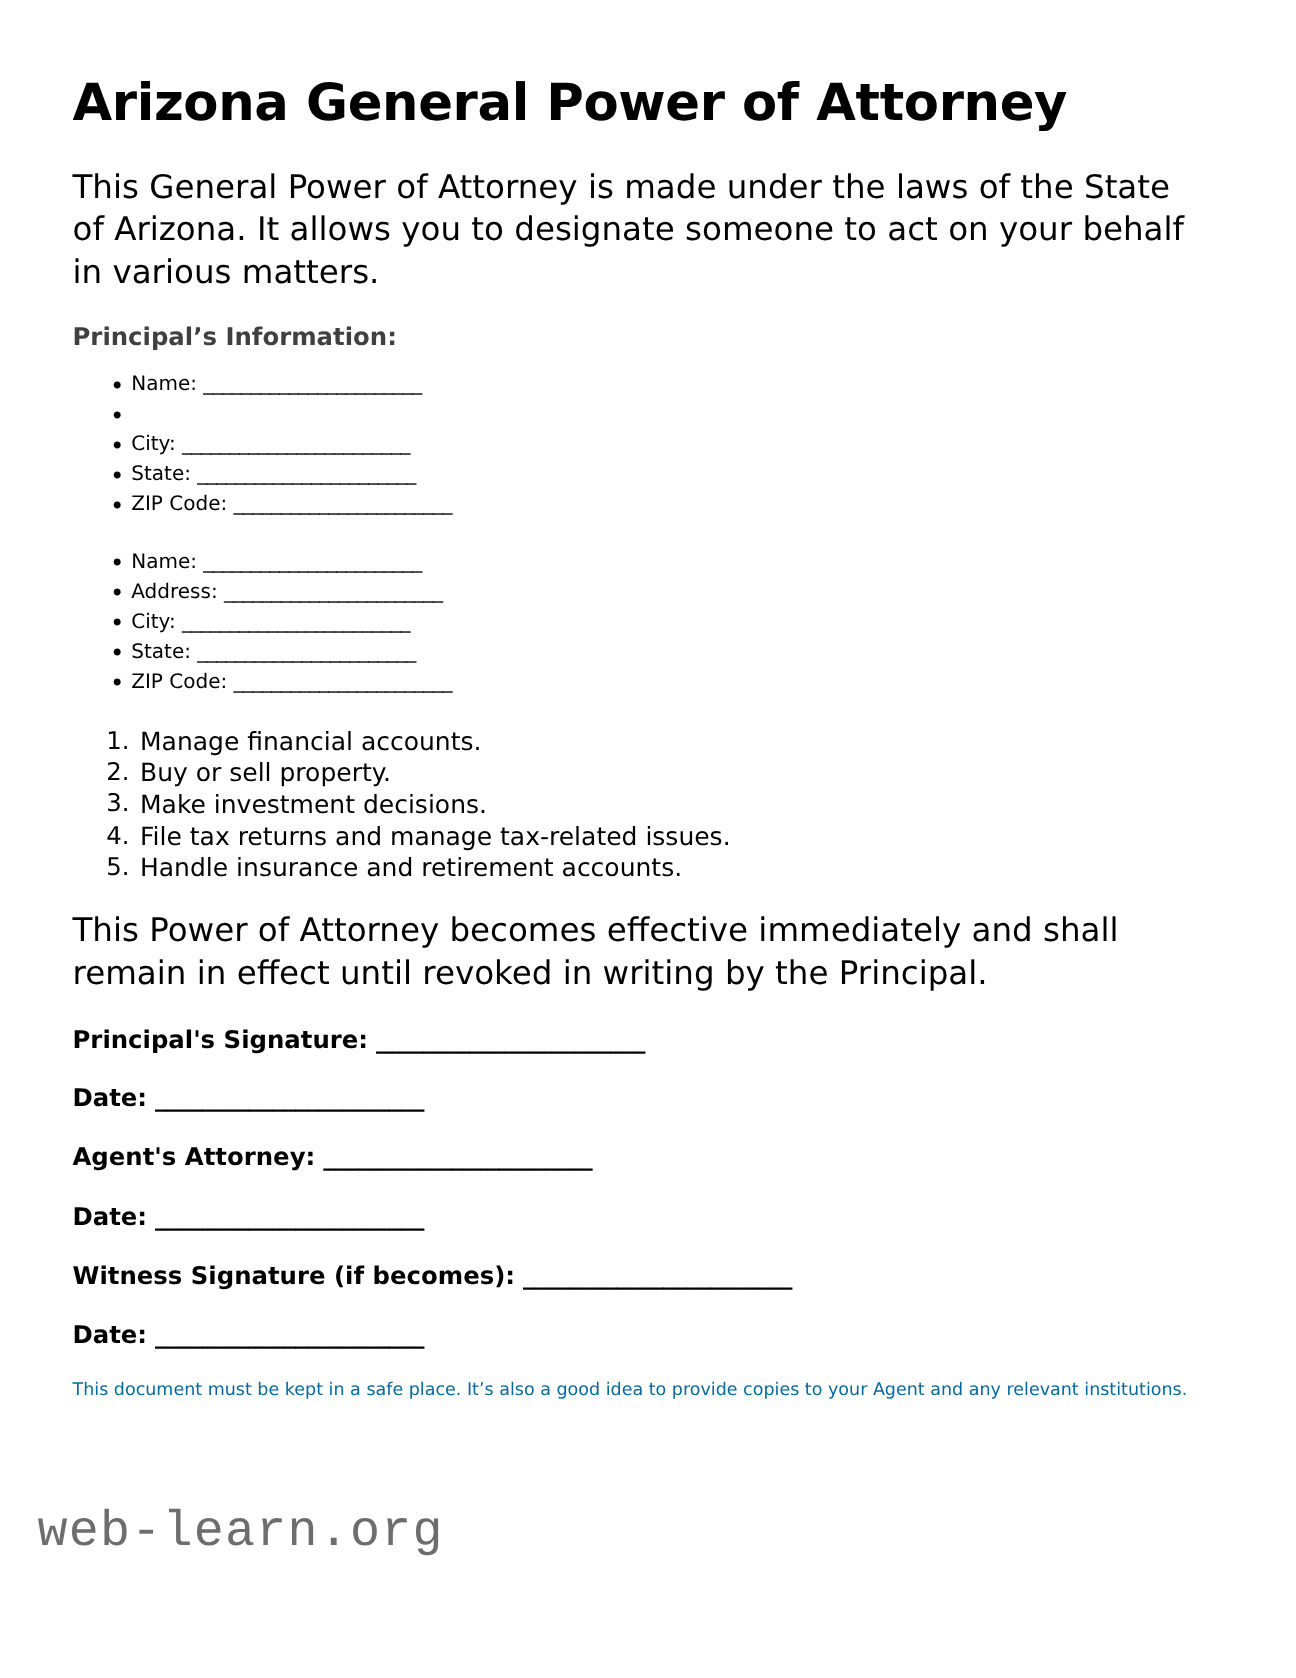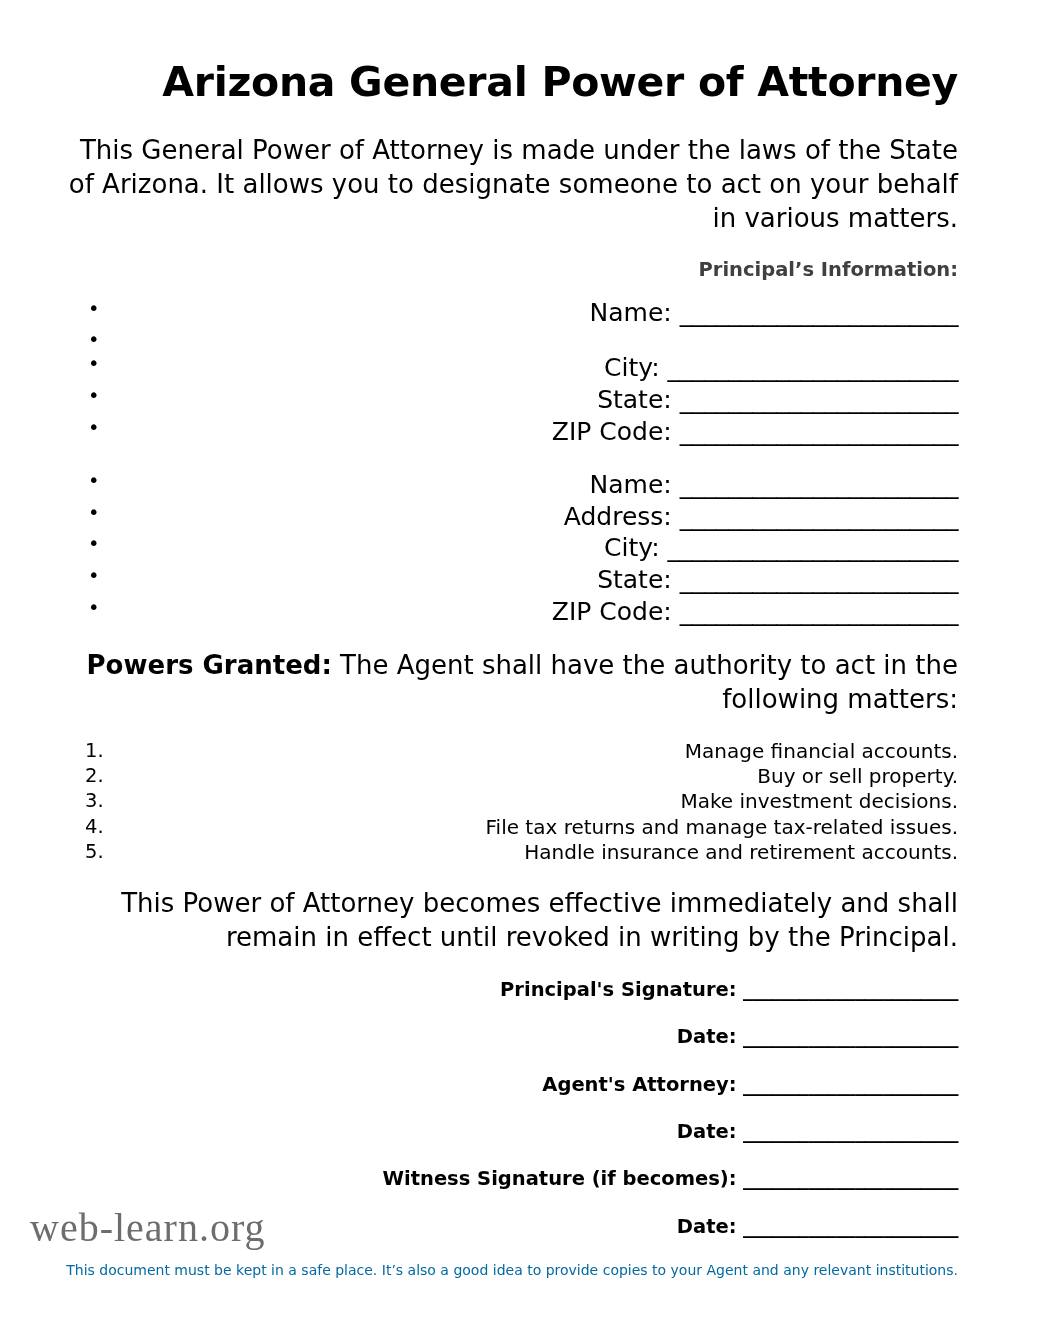--- a/index.html
+++ b/index.html
@@ -15,21 +15,20 @@
     color: #000000;
     overflow: hidden;
   }
   .page {
     position: absolute;
     left: 0;
     top: 0;
     width: 1037px;
     height: 1342px;
     background: #ffffff;
-    text-align: right;
   }
   .content {
     position: absolute;
     left: 58px;
     top: 60px;
     width: 900px;
   }
 
   .doc-title {
     font-size: 41px;
@@ -54,21 +53,21 @@
     margin: 0 0 14px 0;
     color: #404040;
   }
 
   ul.field-list {
     list-style: none;
     margin: 0 0 22px 0;
     padding: 0 0 0 30px;
   }
   ul.field-list > li {
-    font-size: 25px;
+    font-size: 16px;
     line-height: 1.265;
     position: relative;
     padding-left: 17px;
     min-height: 24px;
     color: #000;
     white-space: nowrap;
   }
   ul.field-list > li::before {
     content: "\2022";
     position: absolute;
@@ -124,21 +123,21 @@
     font-size: 14px;
     line-height: 1.30;
     margin: 22px 0 0 0;
     color: #0369a1;
   }
 
   .watermark {
     position: absolute;
     left: 30px;
     top: 1204px;
-    font-family: Liberation Serif, serif;
+    font-family: Liberation Mono, monospace;
     font-size: 40px;
     letter-spacing: 1px;
     color: #6d6d6d;
     white-space: nowrap;
   }
 </style>
 </head>
 <body>
 
 <div class="page">
@@ -160,21 +159,20 @@
 
 
     <ul class="field-list">
       <li><span>Name:</span> <span class="blank">_______________________</span></li>
       <li><span>Address:</span> <span class="blank">_______________________</span></li>
       <li><span>City:</span> <span class="blank">________________________</span></li>
       <li><span>State:</span> <span class="blank">_______________________</span></li>
       <li><span>ZIP Code:</span> <span class="blank">_______________________</span></li>
     </ul>
 
-    <p class="para"><strong>Powers Granted:</strong><span> The Agent shall have the authority to act in the following matters:</span></p>
 
     <ol class="powers-list">
       <li>Manage financial accounts.</li>
       <li>Buy or sell property.</li>
       <li>Make investment decisions.</li>
       <li>File tax returns and manage tax-related issues.</li>
       <li>Handle insurance and retirement accounts.</li>
     </ol>
 
     <p class="para">This Power of Attorney becomes effective immediately and shall remain in effect until revoked in writing by the Principal.</p>

